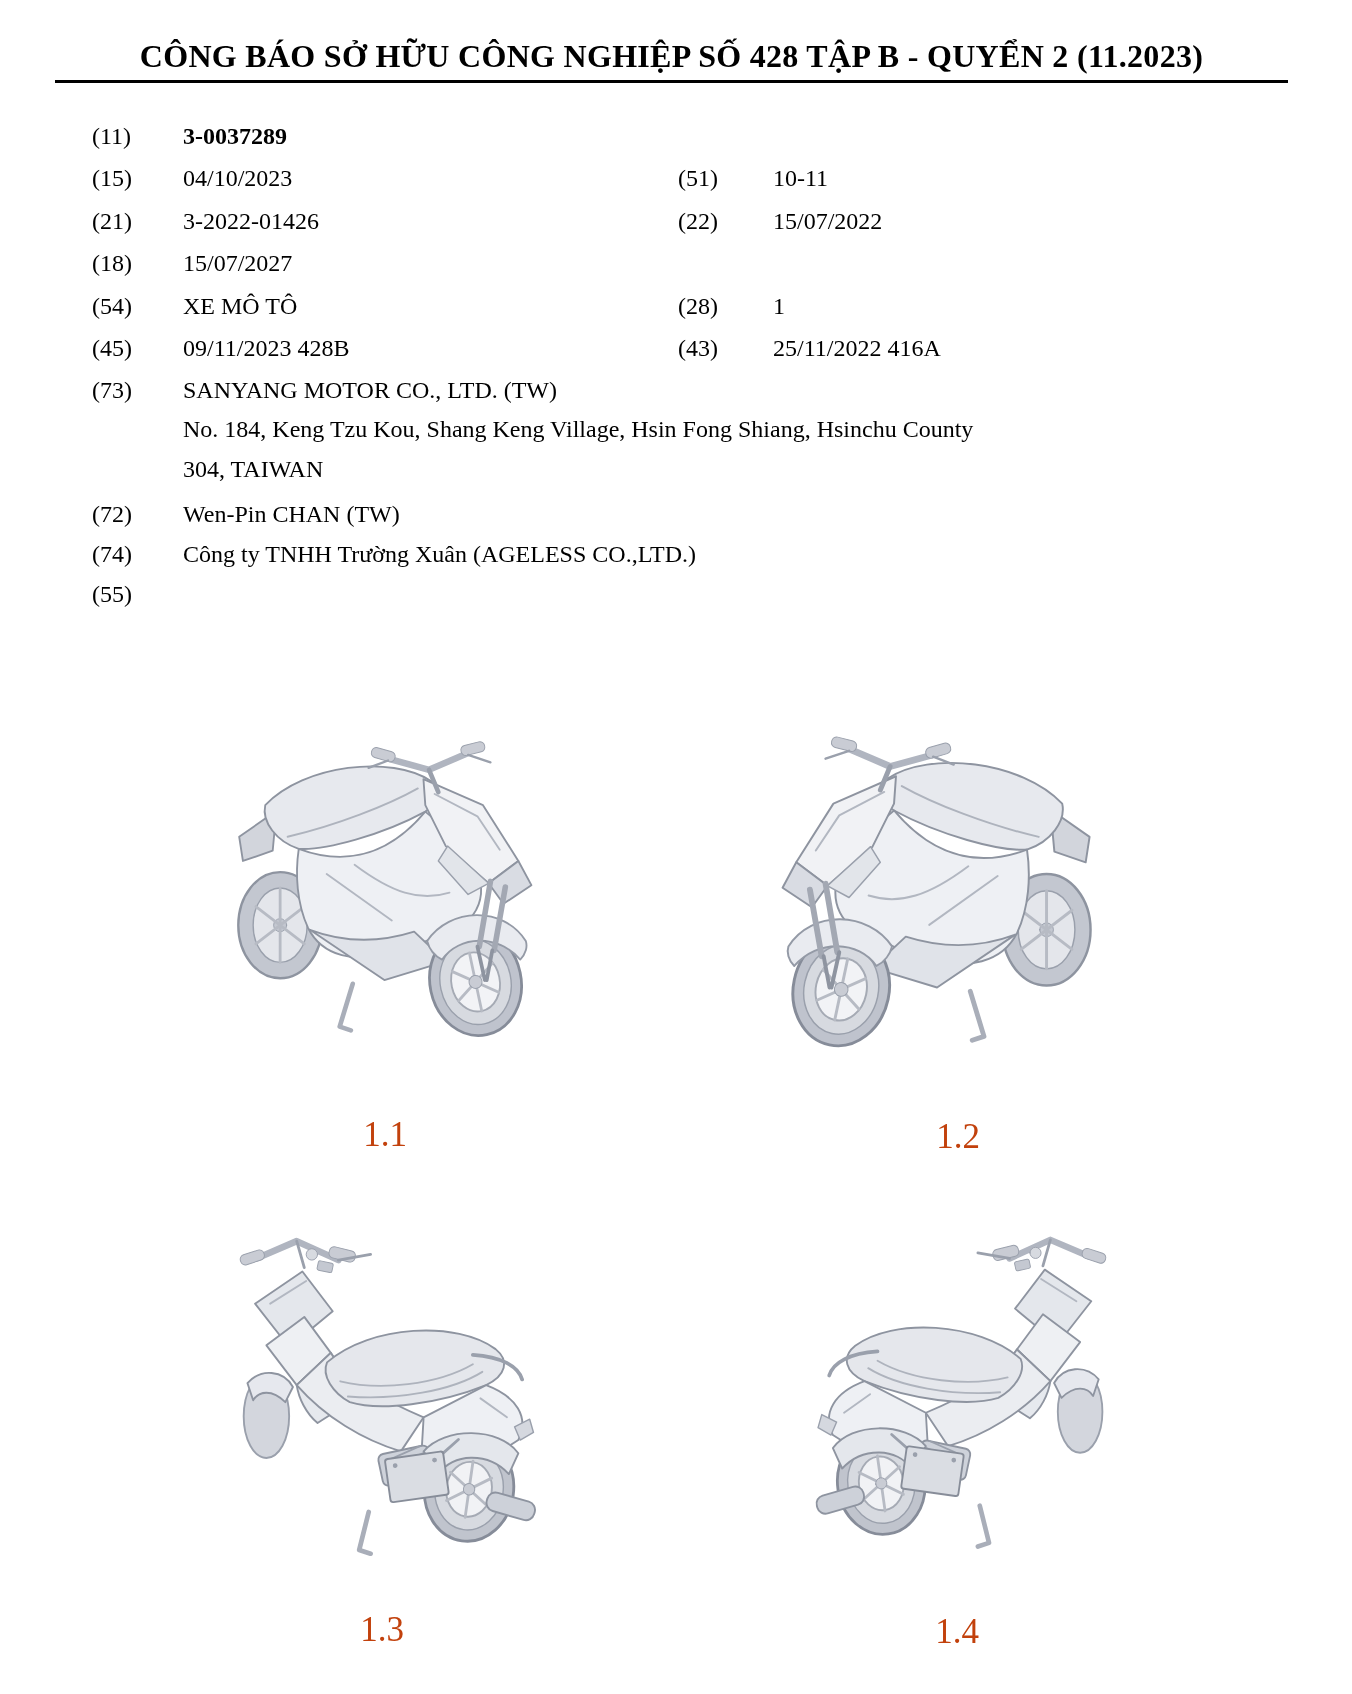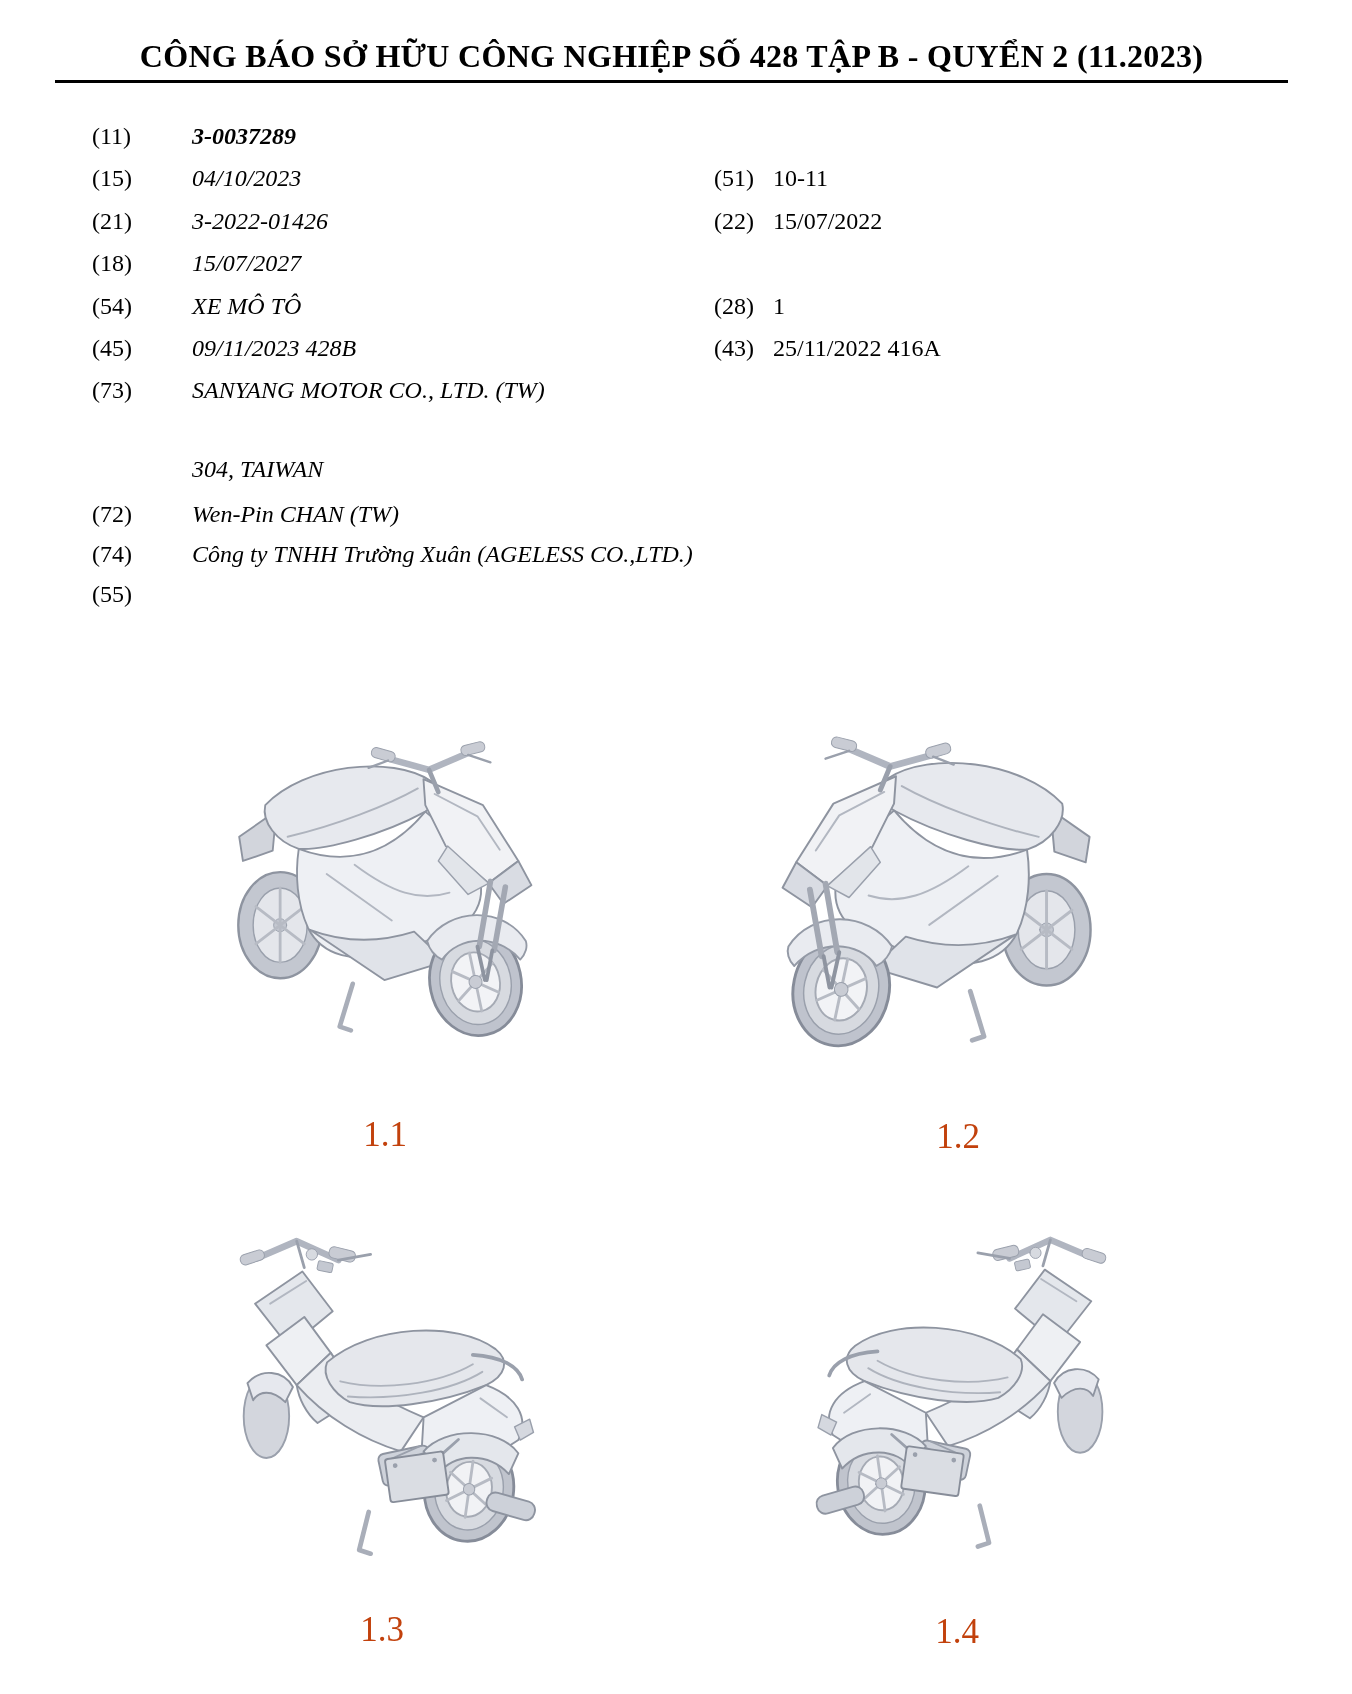--- a/index.html
+++ b/index.html
@@ -15,22 +15,22 @@
     white-space:nowrap; letter-spacing:0.3px;
   }
   .hdr-rule {
     position:absolute; left:55px; top:80px; width:1233px; height:3px;
     background:#000;
   }
   .bib {
     position:absolute; font-size:24px; line-height:1.1; white-space:nowrap;
   }
   .code  { left:92px;  }
-  .rcode { left:714px; }
-  .val   { left:192px;font-style:italic; }
+  .rcode { left:678px; }
+  .val   { left:183px; }
   .rval  { left:773px; }
   .bold  { font-weight:bold; }
   .figure { position:absolute; }
   .figure svg { display:block; width:100%; height:100%; }
   .figlabel {
     position:absolute; font-size:35px; color:#c2410c;
     transform:translateX(-50%); white-space:nowrap;
   }
 </style>
 </head>
@@ -165,20 +165,21 @@
   <div class="bib rcode" style="top:293px">(28)</div>
   <div class="bib rval" style="top:293px">1</div>
 
   <div class="bib code" style="top:335px">(45)</div>
   <div class="bib val" style="top:335px">09/11/2023 428B</div>
   <div class="bib rcode" style="top:335px">(43)</div>
   <div class="bib rval" style="top:335px">25/11/2022 416A</div>
 
   <div class="bib code" style="top:377px">(73)</div>
   <div class="bib val" style="top:377px">SANYANG MOTOR CO., LTD. (TW)</div>
+  <div class="bib val" style="top:416px">No. 184, Keng Tzu Kou, Shang Keng Village, Hsin Fong Shiang, Hsinchu County</div>
   <div class="bib val" style="top:456px">304, TAIWAN</div>
 
   <div class="bib code" style="top:501px">(72)</div>
   <div class="bib val" style="top:501px">Wen-Pin CHAN (TW)</div>
 
   <div class="bib code" style="top:541px">(74)</div>
   <div class="bib val" style="top:541px">Công ty TNHH Trường Xuân (AGELESS CO.,LTD.)</div>
 
   <div class="bib code" style="top:581px">(55)</div>
   <div class="bib val" style="top:581px"></div>

